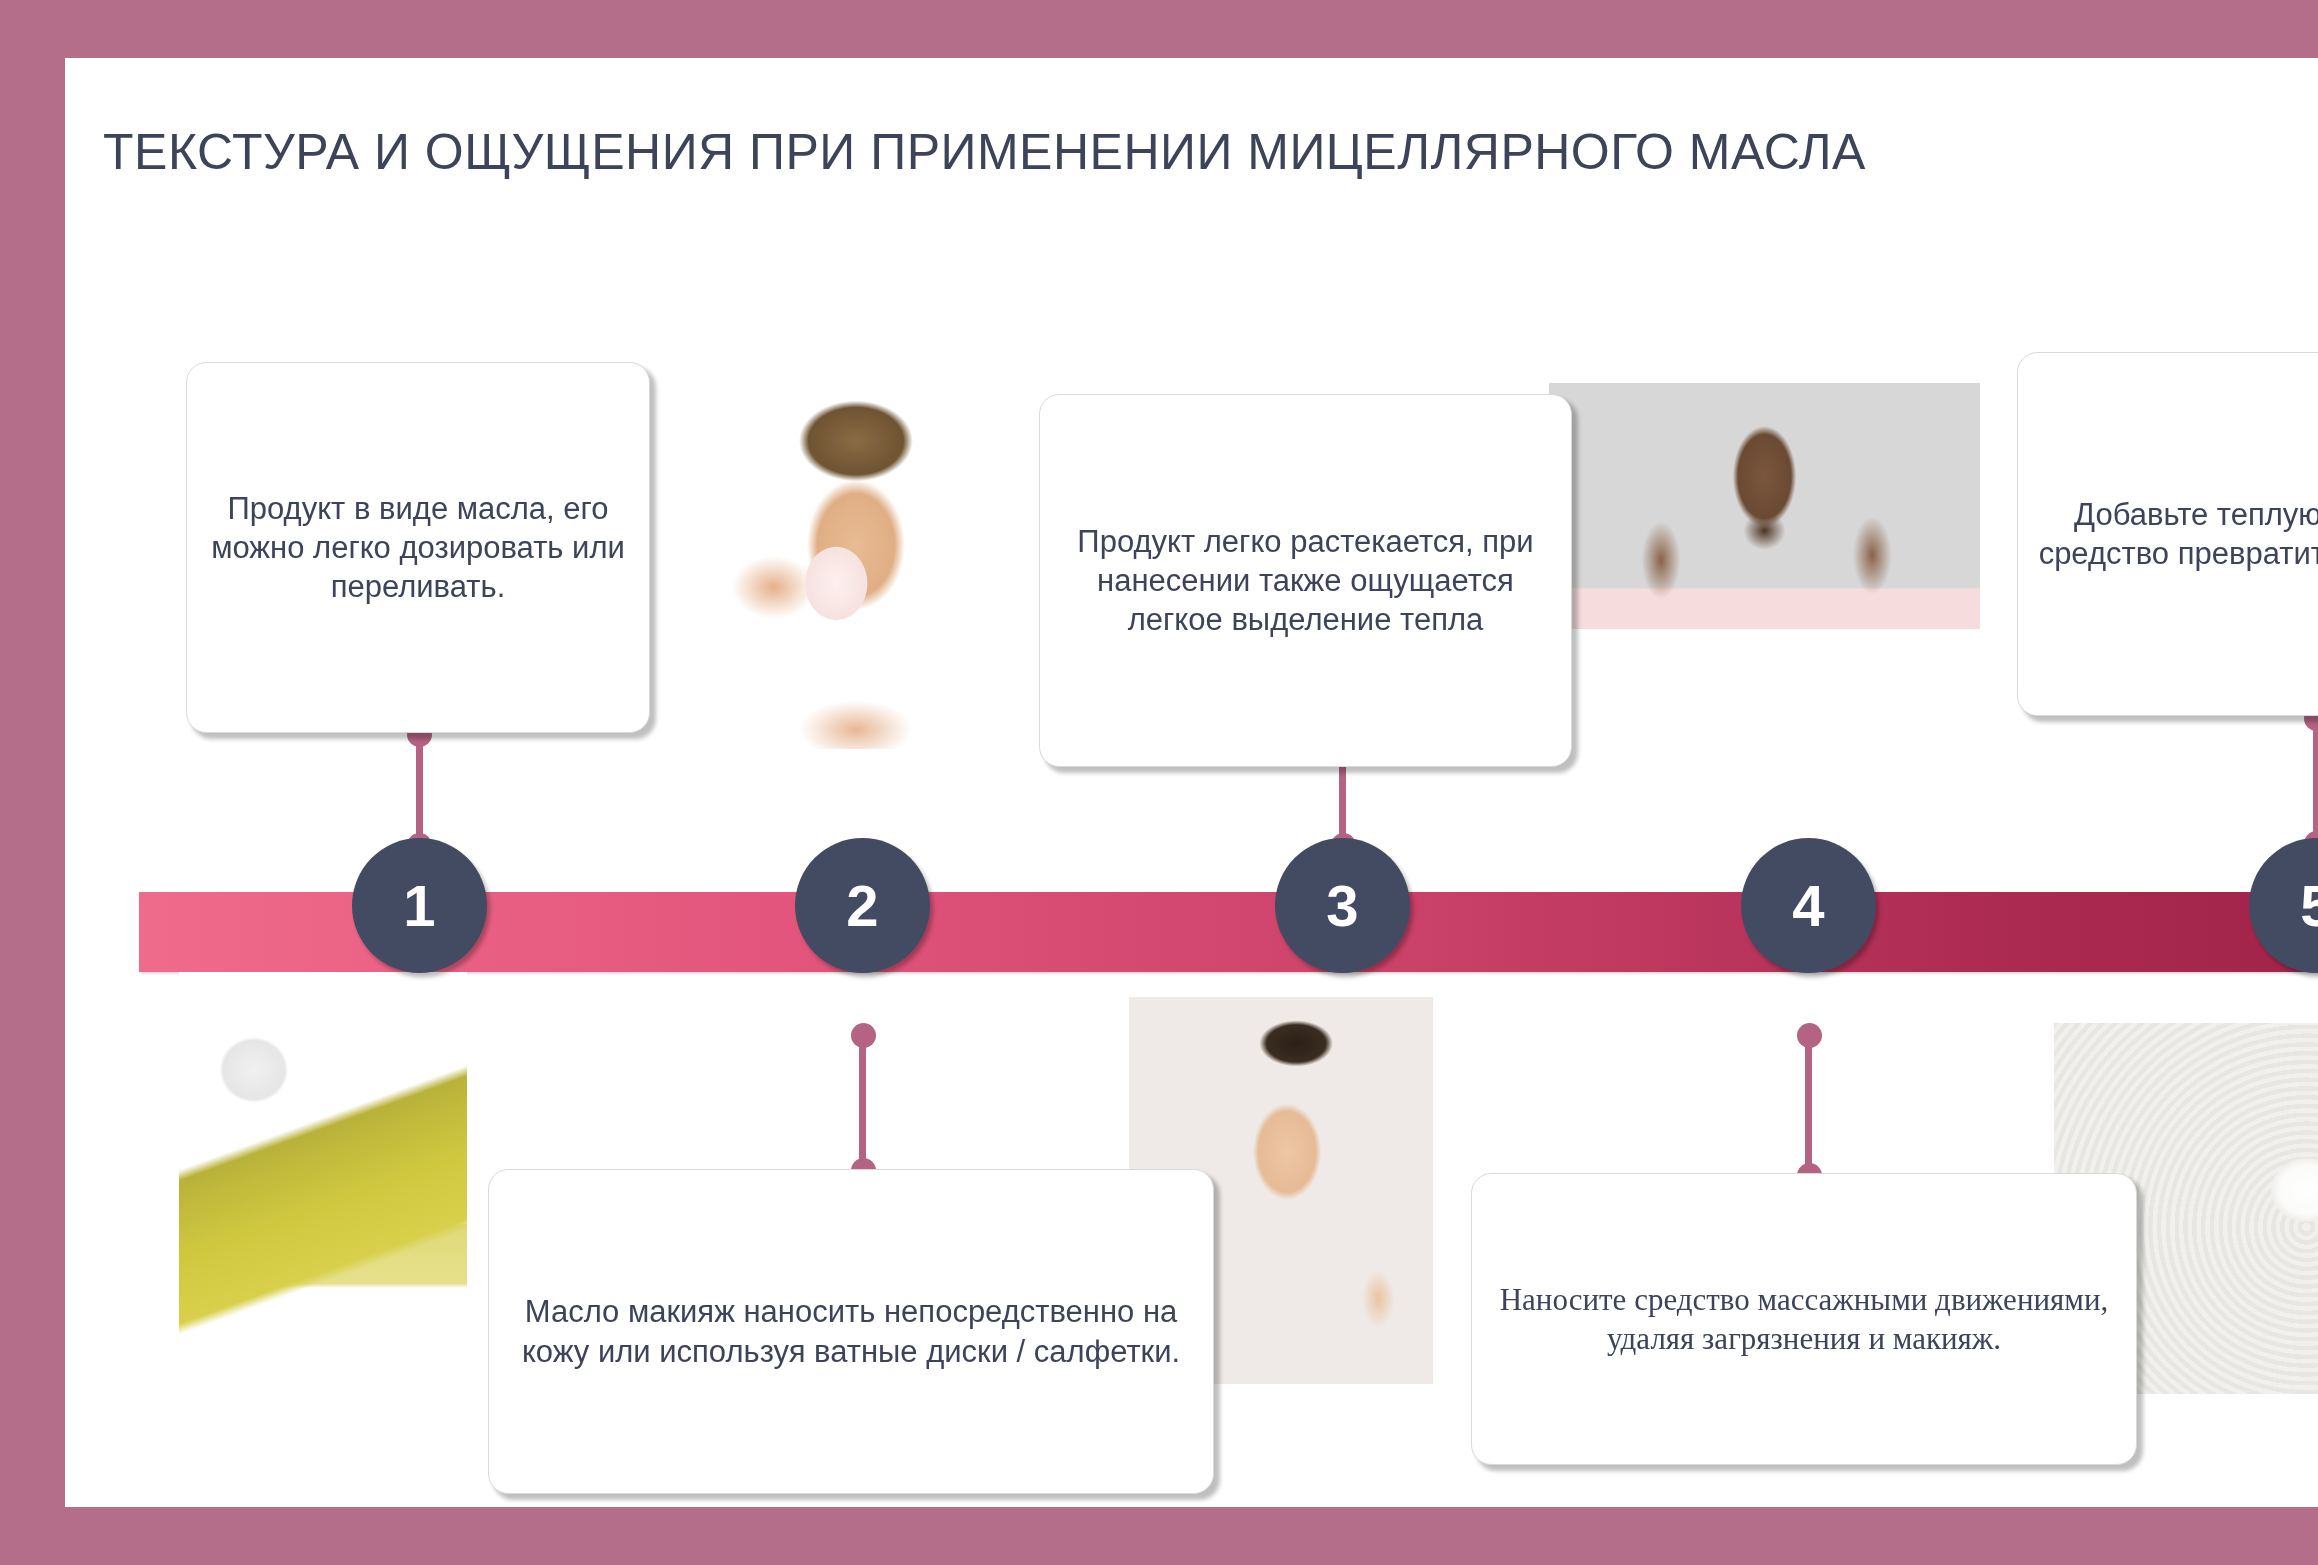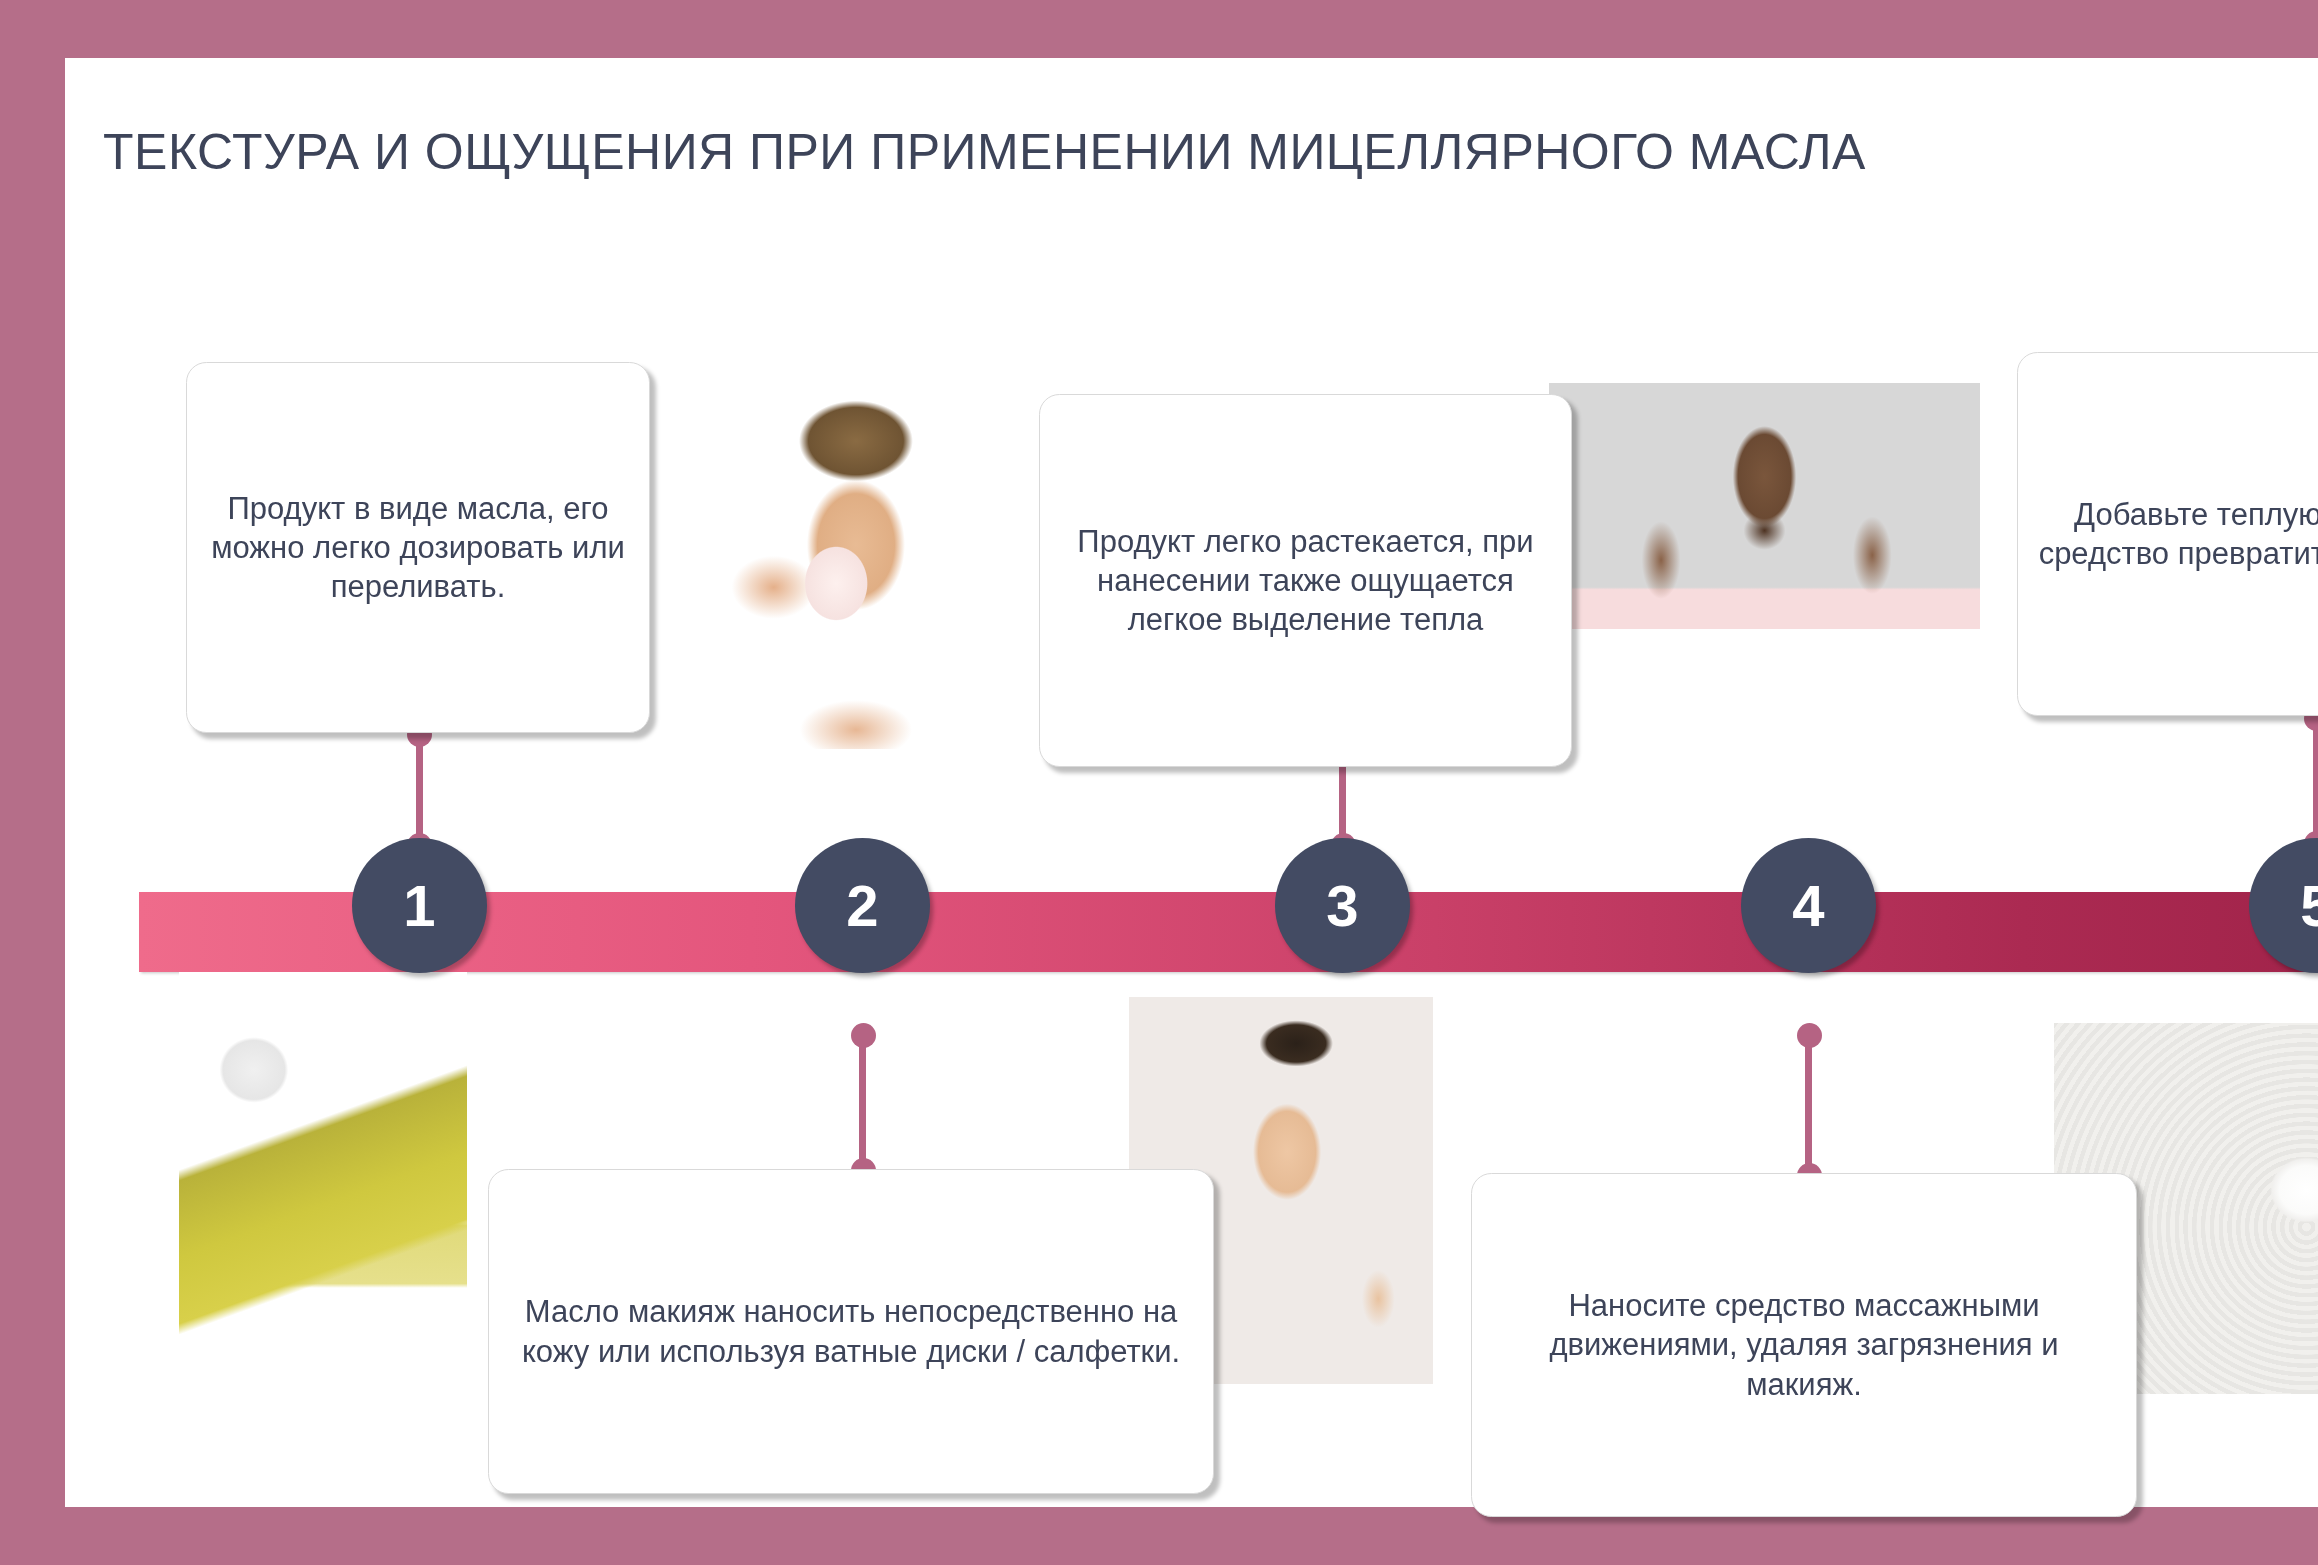--- a/index.html
+++ b/index.html
@@ -209,21 +209,21 @@
   </div>
 
   <div class="tbox" style="left:423px; top:1111px; width:726px; height:325px;">
     <p>Масло макияж наносить непосредственно на кожу или используя ватные диски / салфетки.</p>
   </div>
 
   <div class="tbox" style="left:974px; top:292px; width:533px; height:373px;margin-top:44px;">
     <p>Продукт легко растекается, при нанесении также ощущается легкое выделение тепла</p>
   </div>
 
-  <div class="tbox" style="left:1406px; top:1115px; width:666px; height:344px;">
+  <div class="tbox" style="left:1406px; top:1115px; width:666px; height:292px;font-family:Liberation Serif, serif;">
     <p>Наносите средство массажными движениями,  удаляя загрязнения и макияж.</p>
   </div>
 
   <div class="tbox" style="left:1952px; top:294px; width:661px; height:364px;">
     <p>Добавьте теплую воду, помассируйте, средство превратится в молочко и смойте.</p>
   </div>
 
 </div>
 
 

